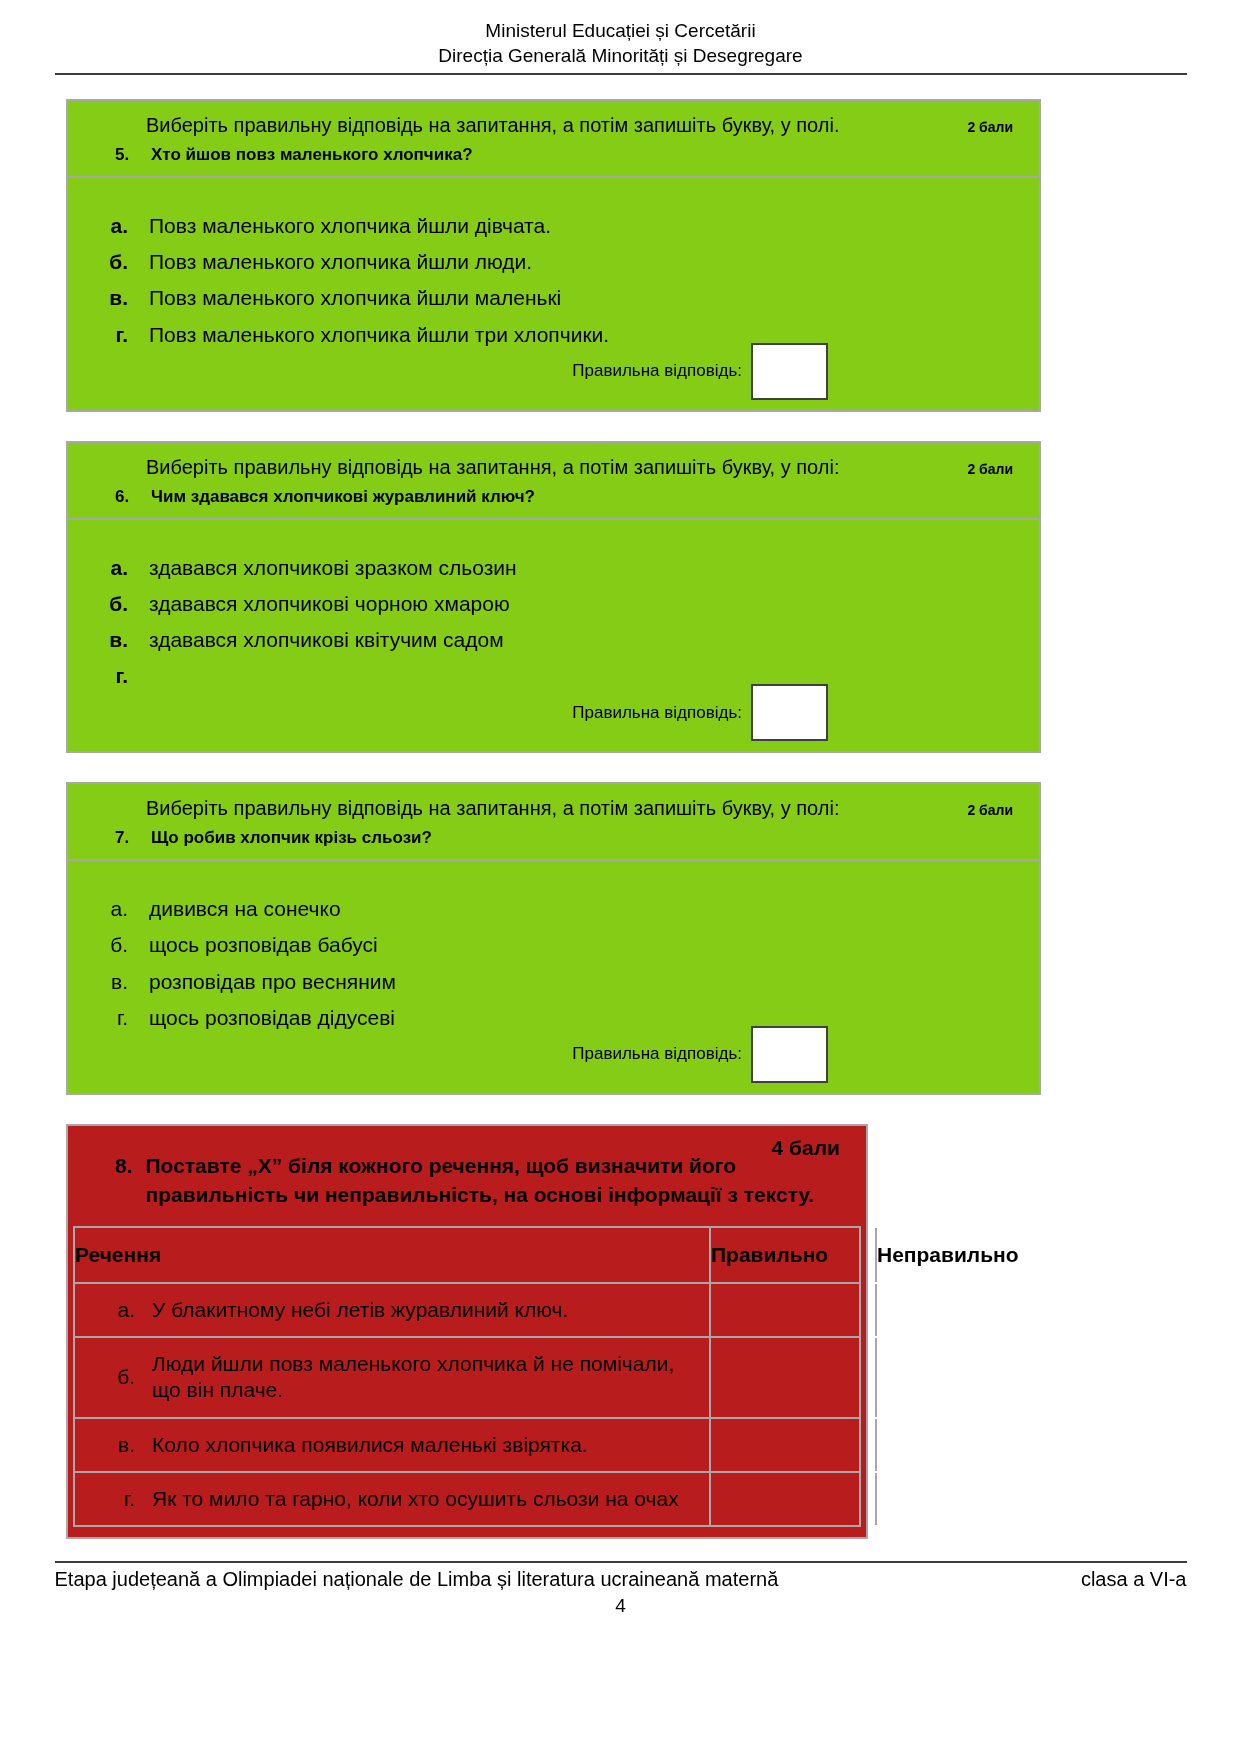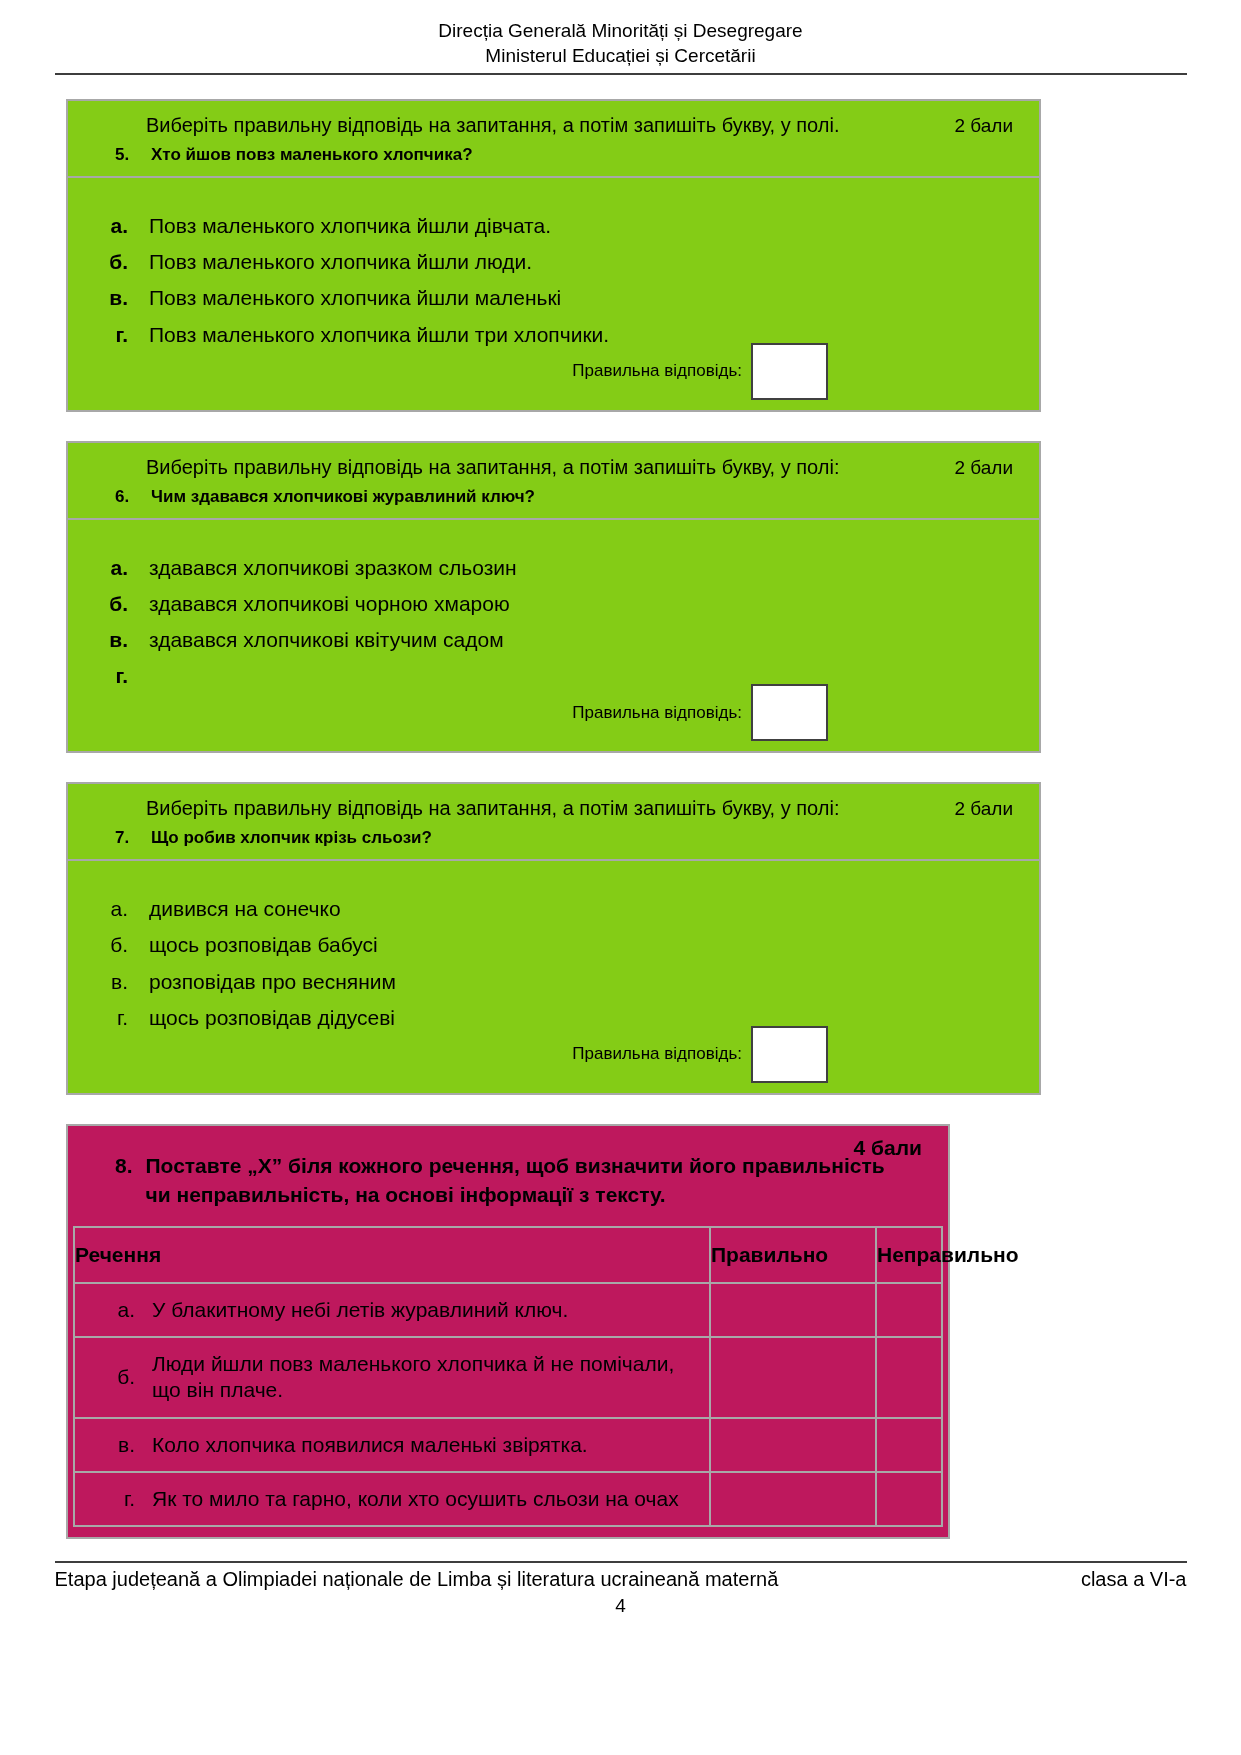--- a/index.html
+++ b/index.html
@@ -27,21 +27,21 @@
     width:975px;
     margin:24px 0 0 66px;
     border:2px solid #a8a8a8;
     background:#84cc16;
   }
   .qblock + .qblock, .tblock { margin-top:29px; }
 
   .qtop { padding:13px 26px 11px 26px; }
   .instr-row { display:flex; align-items:baseline; }
   .instr { flex:1 1 auto; font-size:20px; padding-left:52px; }
-  .points { flex:0 0 auto; font-size:19px; font-weight:400; padding-left:12px; white-space:nowrap; }
+  .points { flex:0 0 auto; font-size:14px; font-weight:700; padding-left:12px; white-space:nowrap; }
   .qtitle-row { margin-top:8px; padding-left:21px; font-size:17px; font-weight:700; }
   .qnum { display:inline-block; min-width:26px; margin-right:10px; }
 
   .qbody { border-top:2px solid #a8a8a8; padding:36px 26px 10px 26px; }
   .opt { display:flex; align-items:baseline; margin-bottom:12px; font-size:21px; line-height:1.15; }
   .letter { flex:0 0 34px; text-align:right; margin-right:21px; }
   .bold-letters .letter { font-weight:700; }
 
   .answer-row {
     display:flex; justify-content:flex-end; align-items:center;
@@ -50,24 +50,24 @@
   .answer-label { font-size:17px; margin-right:9px; }
   .answer-box {
     width:73px; height:53px;
     border:2px solid #404040; background:#fff;
     display:inline-block;
   }
 
   
   .tblock {
     box-sizing:border-box;
-    width:884px;
+    width:802px;
     margin-left:66px;
     border:2px solid #a8a8a8;
-    background:#be185d;
+    background:#b91c1c;
   }
   .t8top { position:relative; padding:10px 26px 12px 26px; }
   .t8points { position:absolute; top:10px; right:26px; font-size:21px; font-weight:700; }
   .t8prompt { display:flex; margin-top:16px; font-size:21px; font-weight:700; line-height:1.38; padding-left:21px; }
   .t8num { flex:0 0 auto; margin-right:13px; }
   .t8text { max-width:768px; }
 
   .ttable { margin:4px 5px 10px 5px; border:2px solid #a8a8a8; }
   .trow { display:grid; grid-template-columns:634px 166px 1fr; }
   .trow:not(:first-child) { border-top:2px solid #a8a8a8; }
@@ -87,22 +87,22 @@
   }
   .footer-row { display:flex; justify-content:space-between; align-items:baseline; }
   .footer-page { text-align:center; font-size:19px; margin-top:4px; }
 </style>
 </head>
 <body>
 
 <div class="page">
 
   <header class="doc-header">
+    <div>Ministerul Educației și Cercetării</div>
     <div>Direcția Generală Minorități și Desegregare</div>
-    <div>Ministerul Educației și Cercetării</div>
   </header>
 
   <section class="qblock bold-letters">
     <div class="qtop">
       <div class="instr-row">
         <div class="instr">Виберіть правильну відповідь на запитання, а потім запишіть букву, у полі.</div>
         <div class="points">2 бали</div>
       </div>
       <div class="qtitle-row">
         <span class="qnum">5.</span><span>Хто йшов повз маленького хлопчика?</span>

